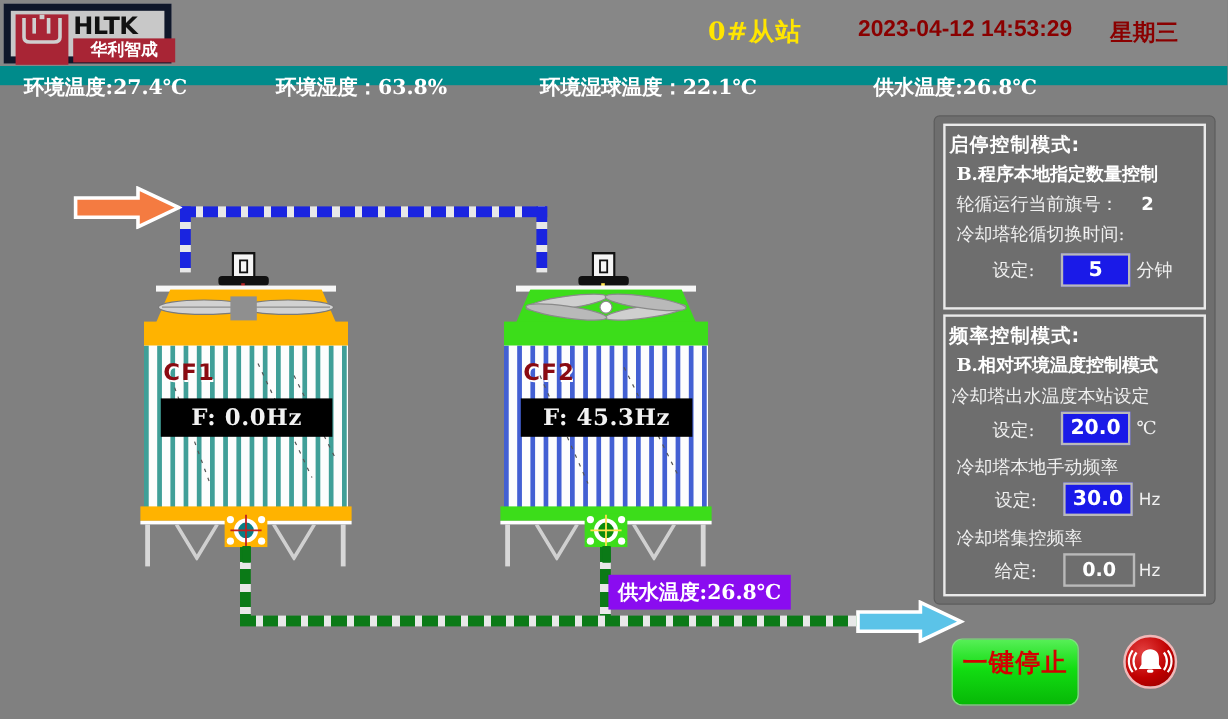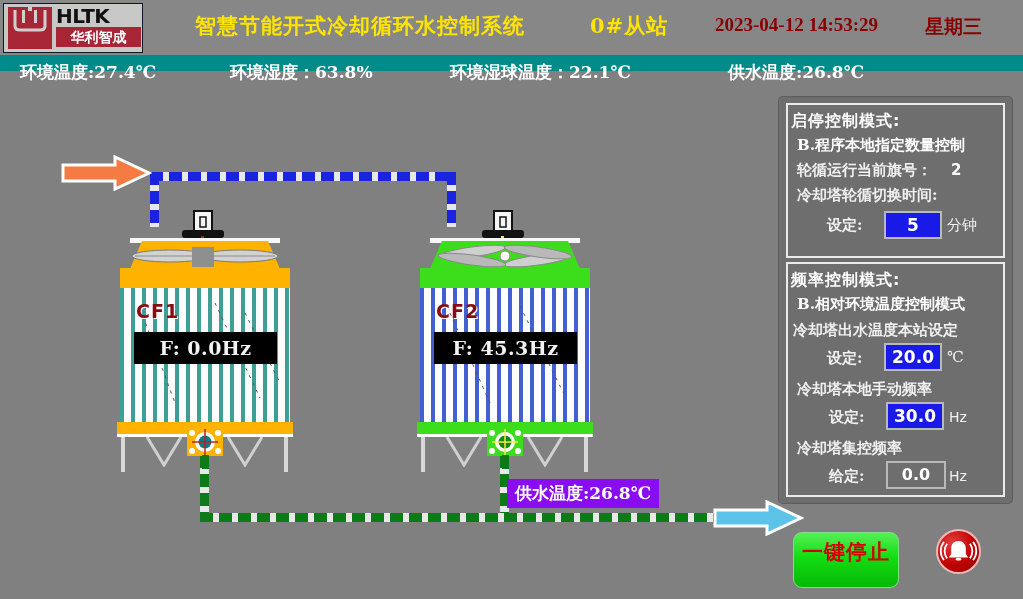--- a/index.html
+++ b/index.html
@@ -7,35 +7,35 @@
     width:1023px;height:599px;overflow:hidden;
     background:#808080;
     font-family:"DejaVu Sans","Liberation Sans",sans-serif;
     position:relative;
   }
   .root{position:absolute;inset:0;}
 
   
   .header{position:absolute;left:0;top:0;width:1023px;height:55px;background:#878787;}
   .logo{position:absolute;left:3px;top:3px;width:140px;height:50px;background:#c8c8c8;
-        border:1px solid #0f172a;box-sizing:border-box;}
+        border:6px solid #0f172a;box-sizing:border-box;}
   .logo-mark{position:absolute;left:4px;top:3px;width:44px;height:42px;background:#a82535;}
   .logo-glyph{position:absolute;left:4px;top:3px;width:44px;height:26px;}
   .logo-text{position:absolute;left:52px;top:1px;width:85px;height:44px;}
   .logo-hltk{position:absolute;left:0;top:0;font-size:20px;font-weight:bold;color:#111;
              letter-spacing:-0.5px;line-height:22px;font-family:"DejaVu Sans",sans-serif;}
   .logo-cn{position:absolute;left:0;top:22px;width:85px;height:20px;background:#a82535;
            color:#fff;font-size:14px;font-weight:bold;line-height:20px;text-align:center;
            font-family:"DejaVu Sans","Liberation Sans",sans-serif;}
   .title{position:absolute;left:195px;top:12px;font-size:21px;font-weight:bold;color:#ffe500;
          font-family:"DejaVu Serif","Liberation Serif",serif;letter-spacing:1px;}
   .substation{position:absolute;left:590px;top:12px;font-size:21px;font-weight:bold;color:#ffe500;
          font-family:"DejaVu Serif","Liberation Serif",serif;letter-spacing:1px;}
   .datetime{position:absolute;left:715px;top:14px;font-size:19px;font-weight:bold;color:#8a0000;
-         font-family:Liberation Serif, serif;}
+         font-family:Liberation Sans, sans-serif;}
   .weekday{position:absolute;left:925px;top:14px;font-size:19px;font-weight:bold;color:#8a0000;
          font-family:"DejaVu Sans","Liberation Sans",sans-serif;}
 
   
   .statusbar{position:absolute;left:0;top:55px;width:1023px;height:16px;background:#008b8b;}
   .stat{position:absolute;top:6px;font-size:17px;font-weight:bold;color:#fff;
         font-family:"DejaVu Serif","Liberation Serif",serif;white-space:nowrap;}
   .stat0{left:20px;} .stat1{left:230px;} .stat2{left:450px;} .stat3{left:728px;}
 
   
@@ -85,21 +85,21 @@
   .panel{position:absolute;left:779px;top:97px;width:233px;height:406px;background:#6e6e6e;
     border-radius:4px;box-shadow:0 0 0 1px #5c5c5c;}
   .sec{position:absolute;left:7px;width:219px;border:2px solid #eaeaea;box-sizing:border-box;}
   .sec1{top:6px;height:155px;}
   .sec2{top:165px;height:235px;}
   .sec-title{position:absolute;left:12px;font-size:16px;font-weight:bold;color:#fff;
     font-family:"DejaVu Sans","Liberation Sans",sans-serif;letter-spacing:1px;}
   .sec-mode{position:absolute;left:18px;font-size:15px;font-weight:bold;color:#ffffff;
     font-family:"DejaVu Serif","Liberation Serif",serif;white-space:nowrap;}
   .row-lbl{position:absolute;font-size:15px;color:#f0f0f0;
-    font-family:"DejaVu Serif","Liberation Serif",serif;white-space:nowrap;font-weight:bold;}
+    font-family:"DejaVu Serif","Liberation Serif",serif;white-space:nowrap;}
   .fld{position:absolute;box-sizing:border-box;text-align:center;font-weight:bold;
     font-family:"DejaVu Sans","Liberation Sans",sans-serif;}
   .fld-blue{background:#1a1ae8;color:#fff;border:2px solid #b9b9b9;font-size:17px;}
   .fld-gray{background:#6e6e6e;color:#fff;border:2px solid #b9b9b9;font-size:16px;}
   .unit{position:absolute;font-size:15px;color:#f0f0f0;
     font-family:"DejaVu Serif","Liberation Serif",serif;}
   .unit-sans{font-family:"DejaVu Sans","Liberation Sans",sans-serif;font-size:14px;}
   .plainval{position:absolute;font-size:15px;font-weight:bold;color:#fff;
     font-family:"DejaVu Sans","Liberation Sans",sans-serif;}
 
@@ -127,21 +127,20 @@
         <rect x="14" y="3" width="3" height="13" fill="#cfcfcf"></rect>
         <rect x="26" y="3" width="3" height="13" fill="#cfcfcf"></rect>
         <rect x="20" y="0" width="4" height="4" fill="#cfcfcf"></rect>
       </svg>
       <div class="logo-text">
         <div class="logo-hltk">HLTK</div>
         <div class="logo-cn">华利智成</div>
       </div>
     </div>
 
-    <div class="title">智慧节能开式冷却循环水控制系统</div>
     <div class="substation">0#从站</div>
     <div class="datetime">2023-04-12 14:53:29</div>
     <div class="weekday">星期三</div>
   </div>
 
   <div class="statusbar">
     <div class="stat stat0">环境温度:27.4℃</div>
     <div class="stat stat1">环境湿度：63.8%</div>
     <div class="stat stat2">环境湿球温度：22.1℃</div>
     <div class="stat stat3">供水温度:26.8℃</div>

